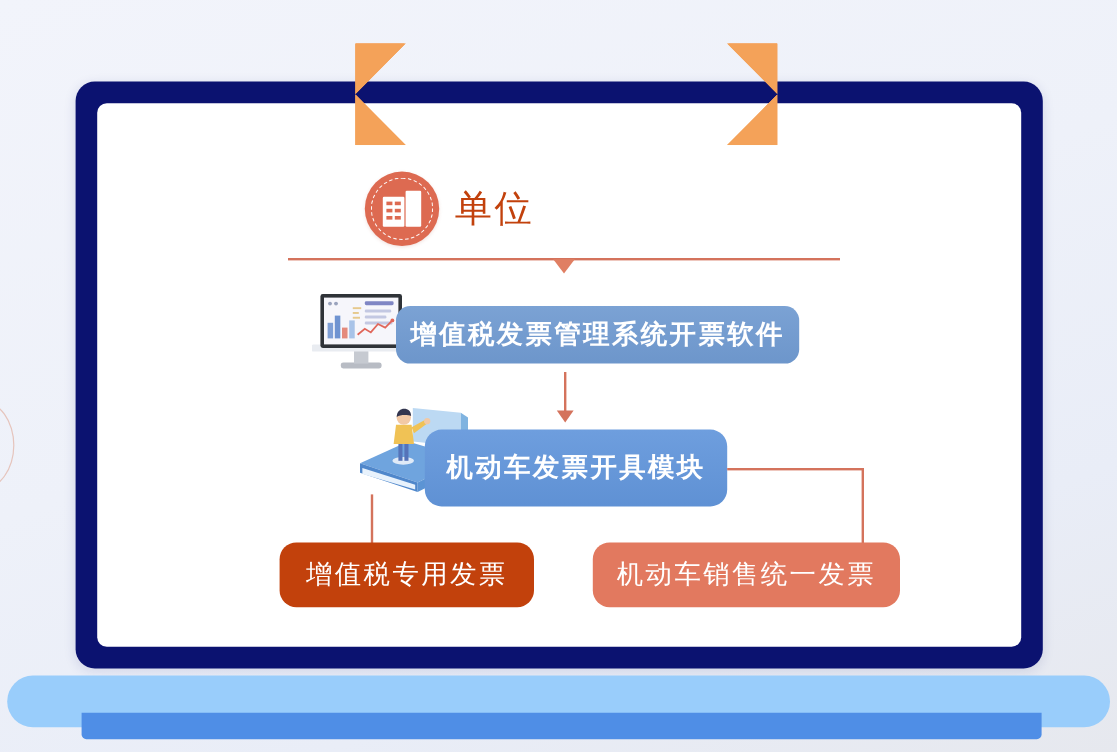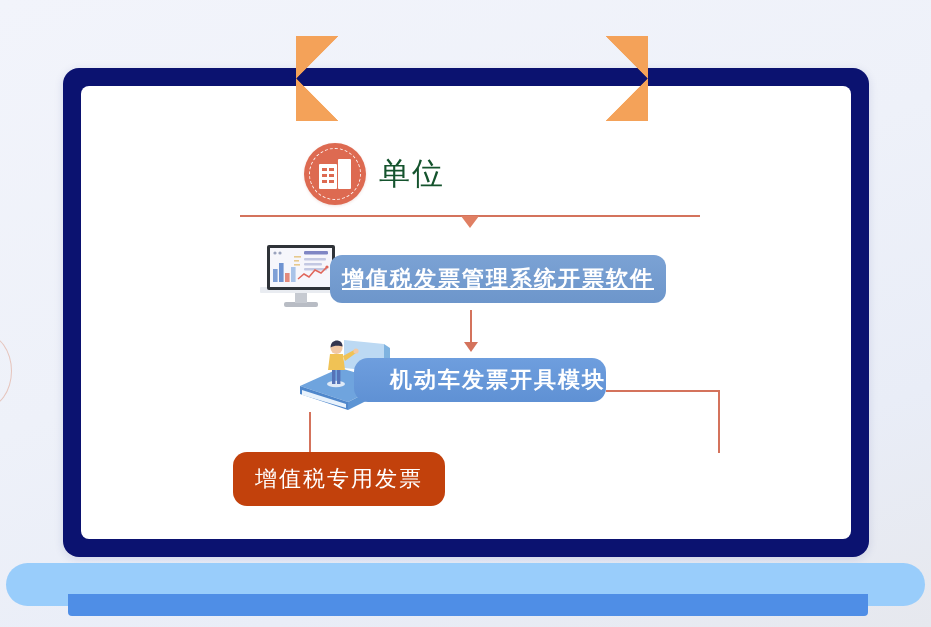--- a/index.html
+++ b/index.html
@@ -70,48 +70,48 @@
     width:62px;height:62px;border-radius:50%;
     background:#dd6a51;position:relative;flex:0 0 auto;
     box-shadow:0 1px 3px rgba(180,90,70,.18);
   }
   .actor-circle::after{
     content:"";position:absolute;left:5px;top:5px;right:5px;bottom:5px;
     border:1.6px dashed rgba(255,255,255,.92);border-radius:50%;
   }
   .actor-circle svg{position:absolute;left:50%;top:50%;transform:translate(-50%,-50%);}
   .actor-label{
-    font-size:31px;color:#14532d;letter-spacing:2px;white-space:nowrap;
+    font-size:31px;color:#c2410c;letter-spacing:2px;white-space:nowrap;
   }
 
   
   .divider{
     position:absolute;left:240px;top:215px;width:460px;height:2px;
     background:#d4735c;
   }
   .divider-caret{
     position:absolute;left:461px;top:216px;width:0;height:0;
     border-left:9px solid transparent;border-right:9px solid transparent;
     border-top:12px solid #e07f63;
   }
 
   
   .pill{
     position:absolute;border-radius:12px;display:flex;align-items:center;
     justify-content:center;color:#ffffff;font-weight:bold;letter-spacing:2px;
     white-space:nowrap;
   }
-  .pill-blue{background:#6d98cf;text-decoration:underline;}
+  .pill-blue{background:#6d98cf;}
   .pill-blue2{background:#5f94d4;}
   .pill-orange{background:#e27a62;}
 
   #box-software{left:330px;top:255px;width:336px;height:48px;font-size:22px;
      background:linear-gradient(180deg,#7ba2d4 0%,#6d96cb 100%);}
-  #box-module{left:354px;top:358px;width:252px;height:44px;font-size:22px;
-     background:linear-gradient(180deg,#6e9ede 0%,#5f91d4 100%);border-radius:14px;justify-content:flex-end;}
+  #box-module{left:354px;top:358px;width:252px;height:64px;font-size:22px;
+     background:linear-gradient(180deg,#6e9ede 0%,#5f91d4 100%);border-radius:14px;}
   #box-special{left:233px;top:452px;width:212px;height:54px;font-size:22px;font-weight:normal;
      background:#c2410c;border-radius:14px;}
   #box-unified{left:494px;top:452px;width:256px;height:54px;font-size:22px;font-weight:normal;
      background:#e2795f;border-radius:14px;}
 
   
   .conn{position:absolute;background:#d4735c;}
   #arrow-down-line{left:470px;top:310px;width:2px;height:35px;}
   #arrow-down-head{
     position:absolute;left:464px;top:342px;width:0;height:0;
@@ -234,17 +234,20 @@
     <span>机动车发票开具模块</span>
   </div>
 
   <div class="conn" id="conn-left-v"></div>
   <div class="conn" id="conn-right-h"></div>
   <div class="conn" id="conn-right-v"></div>
 
   <div class="pill pill-orange" id="box-special">
     <span>增值税专用发票</span>
   </div>
+  <div class="pill pill-orange" id="box-unified">
+    <span>机动车销售统一发票</span>
+  </div>
 
   <div class="laptop-base-top"></div>
   <div class="laptop-base-bottom"></div>
 
 </div>
 
 </body></html>

